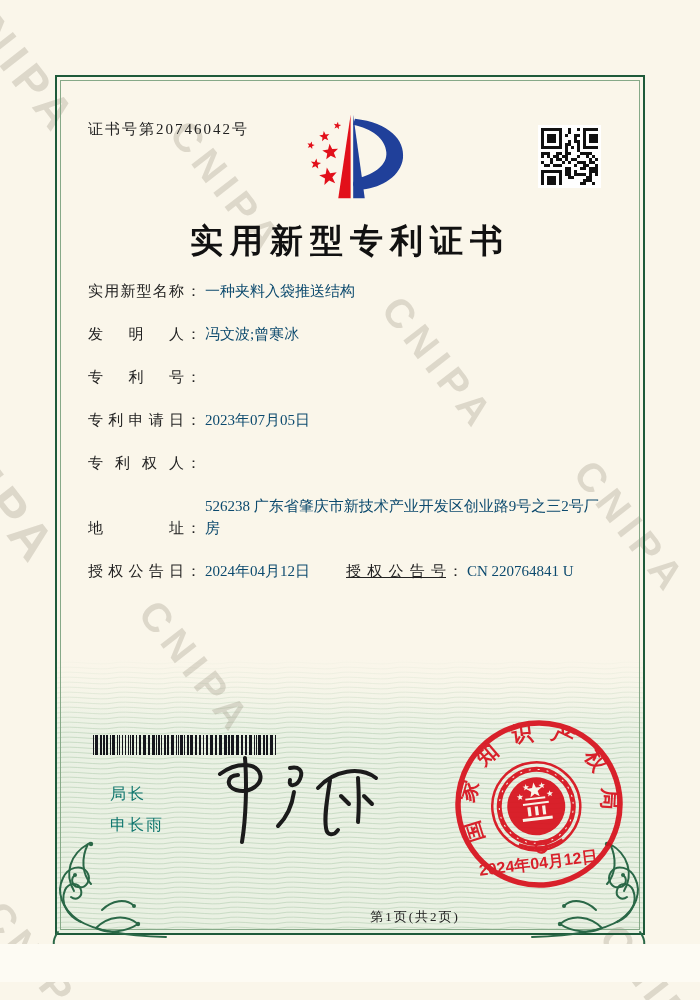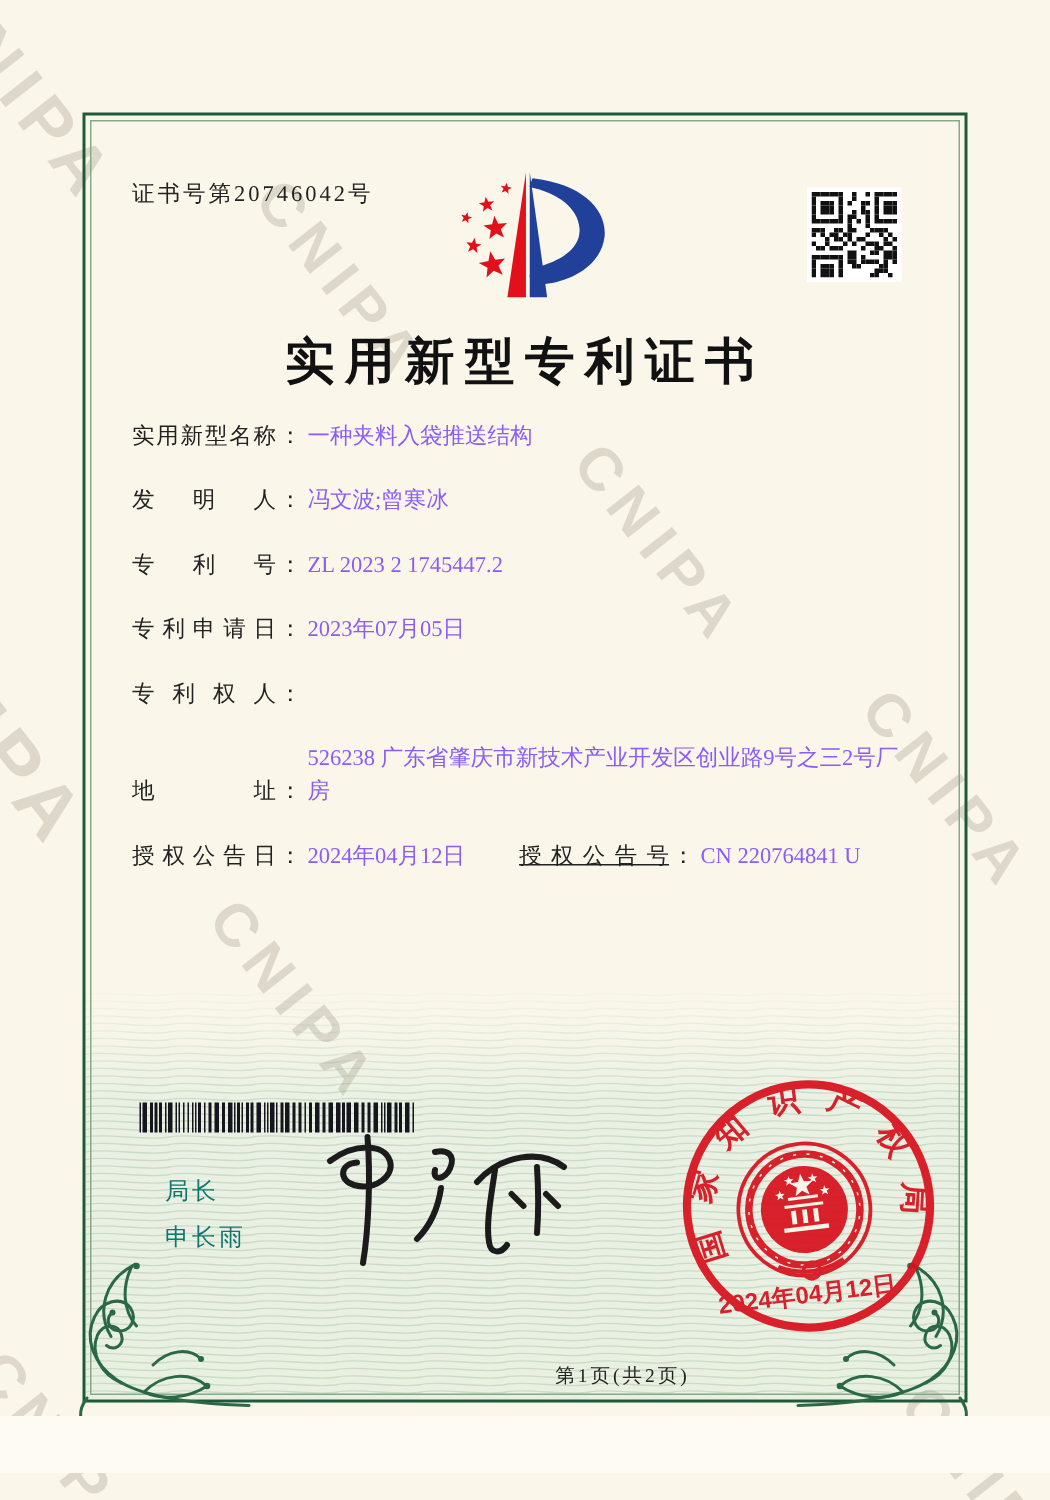--- a/index.html
+++ b/index.html
@@ -52,21 +52,21 @@
     font-size:33px; font-weight:bold; letter-spacing:7px; color:#111;
   }
   
   .fields { position:absolute; left:88px; top:280px; width:528px; z-index:4; font-size:15px; }
   .frow { display:flex; align-items:flex-end; margin-bottom:21px; line-height:22px; }
   .flabel {
     display:inline-block; width:96px; text-align:justify; text-align-last:justify;
     -moz-text-align-last:justify; flex:none; color:#222;
   }
   .fcolon { flex:none; margin:0 4px 0 2px; color:#222; }
-  .fvalue { color:#8b5cf6; max-width:400px; }
+  .fvalue { color:#0c4a6e; max-width:400px; }
   .frow.grant .fvalue { max-width:none; }
   .grant2 { display:flex; margin-left:36px; }
   .grant2 .flabel { width:100px;text-decoration:underline; }
   
   .body-text {
     position:absolute; left:88px; top:572px; width:526px; z-index:4;
     font-size:14.5px; line-height:25px; text-align:justify; color:#2a2a2a;
   }
   .body-text p { text-indent:2em; margin-bottom:1px; }
   
@@ -452,21 +452,20 @@
       <span class="fvalue">一种夹料入袋推送结构</span>
     </div>
     <div class="frow">
       <span class="flabel">发明人</span>
       <span class="fcolon">：</span>
       <span class="fvalue">冯文波;曾寒冰</span>
     </div>
     <div class="frow">
       <span class="flabel">专利号</span>
       <span class="fcolon">：</span>
-      <span class="fvalue">ZL 2023 2 1745447.2</span>
     </div>
     <div class="frow">
       <span class="flabel">专利申请日</span>
       <span class="fcolon">：</span>
       <span class="fvalue">2023年07月05日</span>
     </div>
     <div class="frow">
       <span class="flabel">专利权人</span>
       <span class="fcolon">：</span>
     </div>

